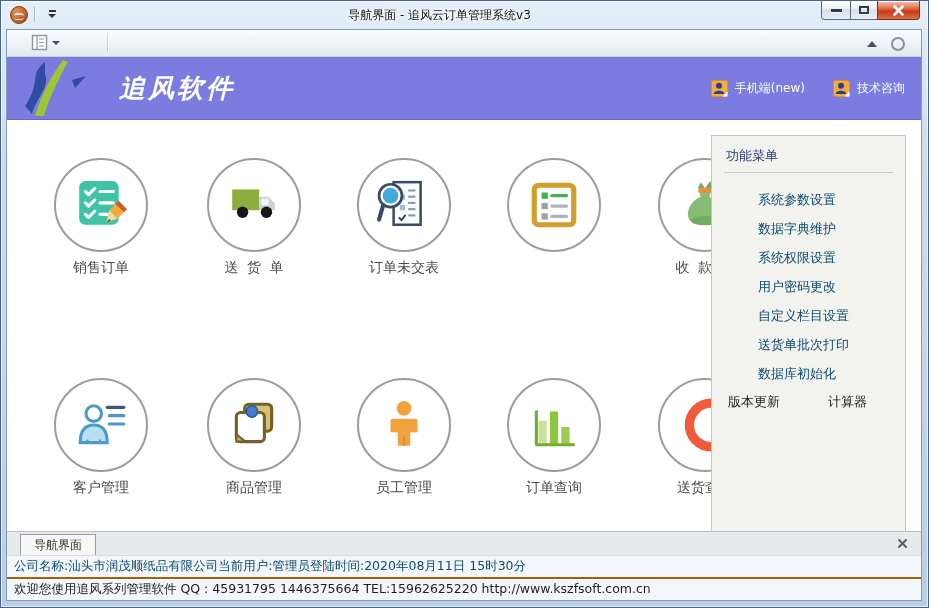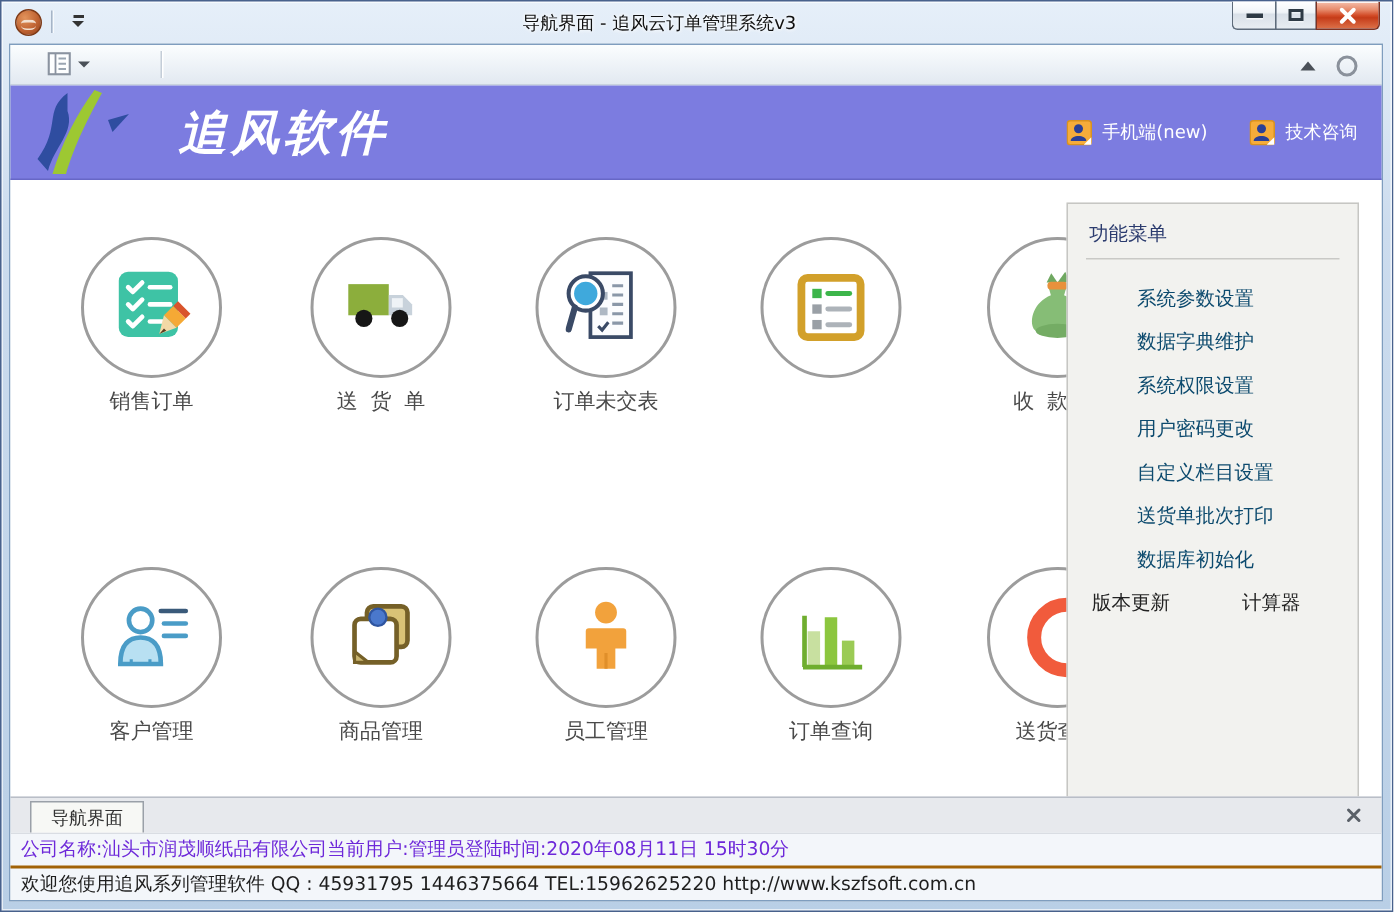--- a/index.html
+++ b/index.html
@@ -45,21 +45,21 @@
   .tool-left{position:absolute;left:24px;top:4px;display:flex;align-items:center;gap:4px;}
   .tool-tri{width:0;height:0;border-left:4px solid transparent;border-right:4px solid transparent;border-top:4px solid #4A5058;}
   .tool-div{position:absolute;left:100px;top:4px;width:1px;height:18px;background:#C4CDD8;box-shadow:1px 0 0 #fff;}
   .tool-right{position:absolute;right:16px;top:0;height:27px;display:flex;align-items:center;gap:14px;}
   .collapse-tri{width:0;height:0;border-left:5px solid transparent;border-right:5px solid transparent;border-bottom:6px solid #4A5058;}
   .help-circle{width:14px;height:14px;border:2px solid #8A919B;border-radius:50%;}
   
   .banner{height:63px;flex:0 0 63px;background:#7C7CE0;border-bottom:1px solid #6767C6;position:relative;}
   .logo{position:absolute;left:10px;top:3px;}
   .brand{position:absolute;left:112px;top:0;height:63px;line-height:63px;
-    color:#fff;font-size:32px;font-weight:bold;font-style:italic;letter-spacing:3px;white-space:nowrap;}
+    color:#fff;font-size:26px;font-weight:bold;font-style:italic;letter-spacing:3px;white-space:nowrap;}
   .banner-links{position:absolute;right:16px;top:0;height:63px;display:flex;align-items:center;gap:28px;}
   .blink{display:flex;align-items:center;gap:7px;cursor:pointer;}
   .blink span{color:#fff;font-size:12px;white-space:nowrap;}
   
   .main{flex:1 1 auto;position:relative;background:#fff;overflow:hidden;}
   .tile{position:absolute;width:150px;text-align:center;cursor:pointer;}
   .tile-circle{width:94px;height:94px;margin:0 auto;border:2px solid #9C9C9C;border-radius:50%;
     background:#fff;display:flex;align-items:center;justify-content:center;}
   .tile-label{margin-top:7px;font-size:14px;color:#4A4A4A;white-space:nowrap;word-spacing:4px;}
   
@@ -70,21 +70,21 @@
   .panel-item{margin-left:34px;height:29px;line-height:29px;font-size:13px;color:#0c4a6e;cursor:pointer;white-space:nowrap;}
   .panel-footer{display:flex;margin-top:5px;}
   .pf-a{margin-left:4px;font-size:13px;color:#222;cursor:pointer;}
   .pf-b{margin-left:48px;font-size:13px;color:#222;cursor:pointer;}
   
   .tabbar{height:24px;flex:0 0 24px;background:#E7E9ED;border-top:1px solid #B9BEC7;position:relative;}
   .tab{position:absolute;left:13px;bottom:0;height:21px;background:#F7F8F5;border:1px solid #9AA0A8;border-bottom:none;
     padding:0 13px;font-size:12px;color:#333;display:flex;align-items:center;cursor:pointer;}
   .tab-close{position:absolute;right:13px;top:6px;width:11px;height:11px;cursor:pointer;}
   .statusrow1{height:22px;flex:0 0 22px;background:#F3F6FA;border-top:1px solid #D9DDE3;
-    display:flex;align-items:center;padding-left:7px;font-size:12.5px;color:#6d28d9;white-space:nowrap;}
+    display:flex;align-items:center;padding-left:7px;font-size:12.5px;color:#0c4a6e;white-space:nowrap;}
   .statusrow2{height:23px;flex:0 0 23px;background:#F3F6FA;border-top:2px solid #a16207;
     display:flex;align-items:center;padding-left:7px;font-size:12.5px;color:#1E1E1E;white-space:nowrap;}
 </style>
 </head>
 <body>
 
 <div class="window">
 
   <div class="titlebar">
     <div class="app-icon"></div>

